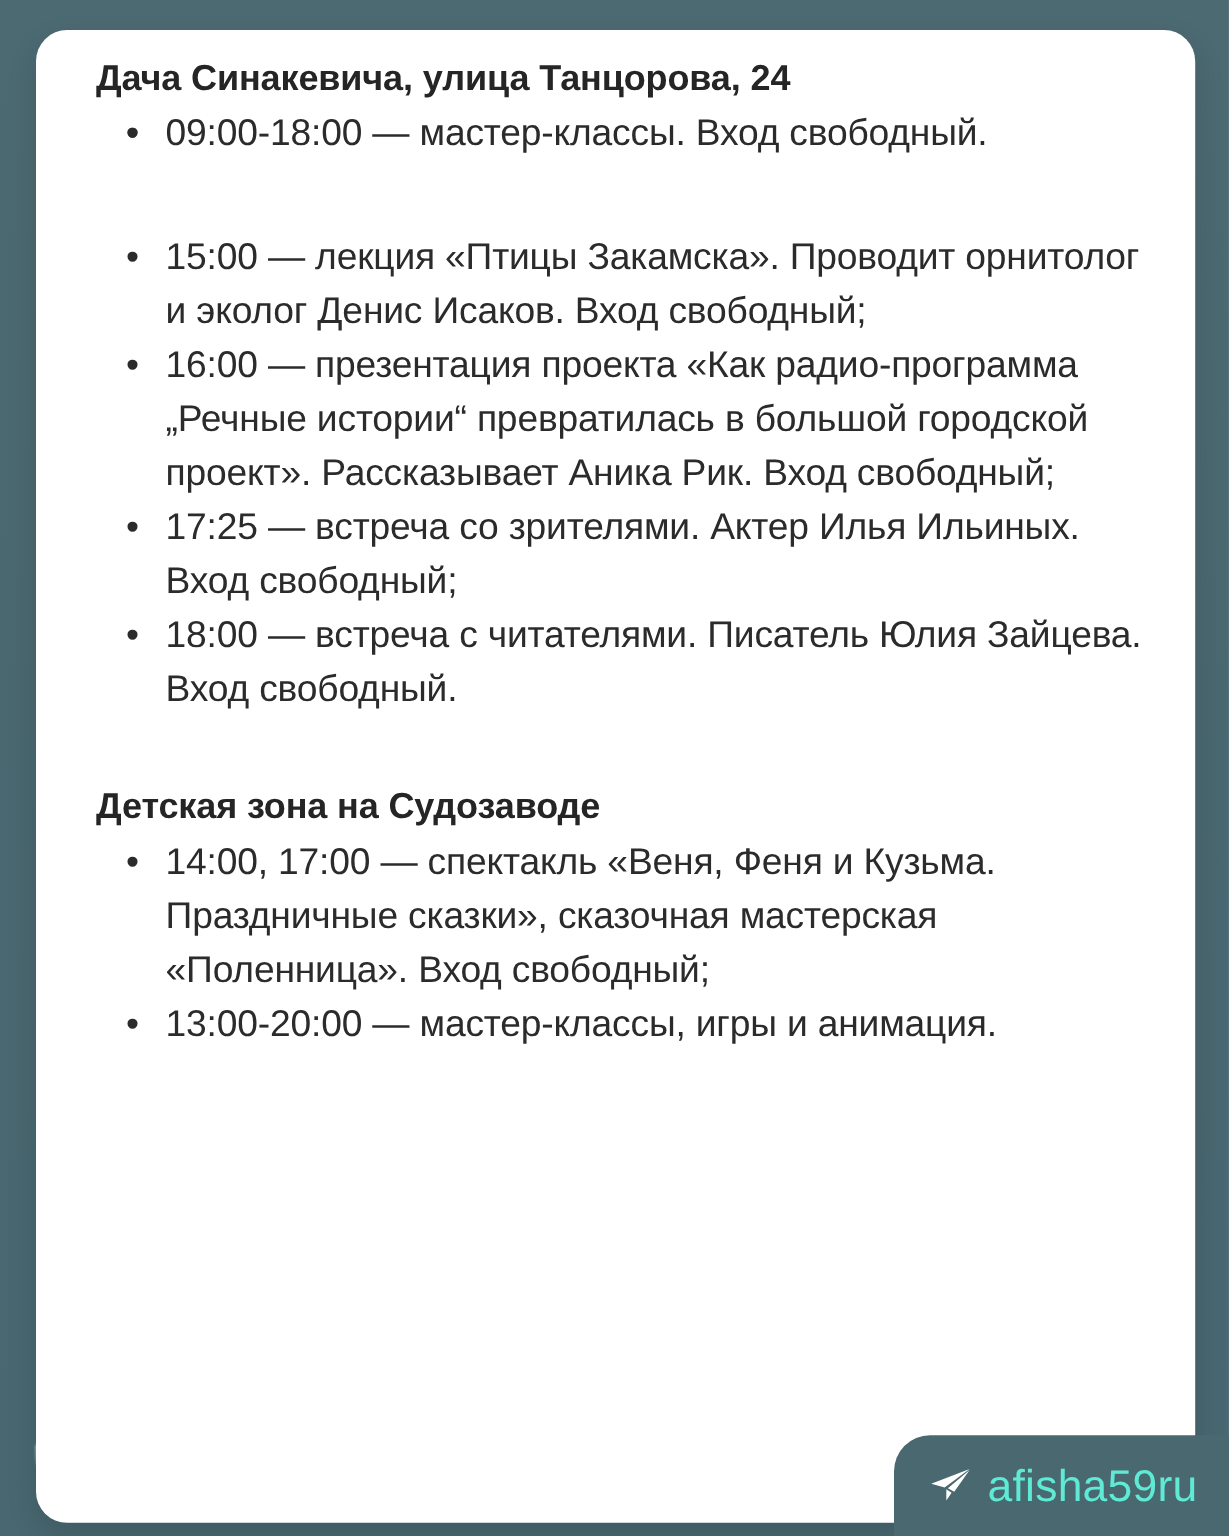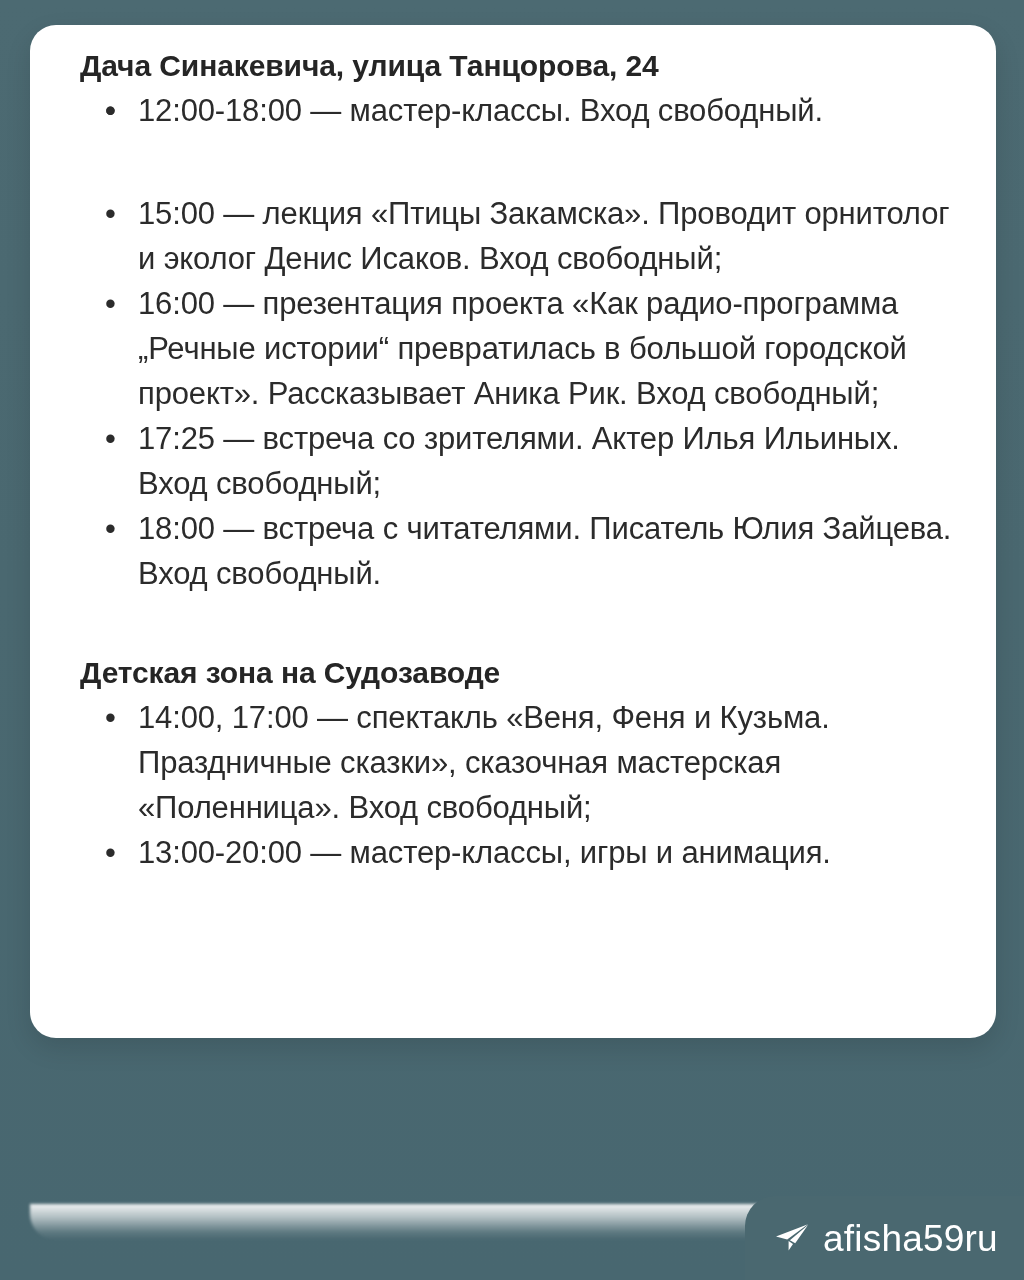--- a/index.html
+++ b/index.html
@@ -22,21 +22,21 @@
     inset: 0;
     background: linear-gradient(180deg, #4c6a72 0%, #4a6870 45%, #486770 100%);
   }
 
   
   #content-card {
     position: absolute;
     left: 30px;
     top: 25px;
     width: 966px;
-    height: 1013px;
+    height: 1244px;
     background: #ffffff;
     border-radius: 26px;
     box-shadow: 0 10px 26px rgba(0,0,0,0.12);
   }
 
   
   #card-reflection {
     position: absolute;
     left: 30px;
     top: 1204px;
@@ -105,21 +105,21 @@
 
   #watermark-badge .tg-icon {
     width: 34px;
     height: 30px;
     display: block;
     flex: none;
   }
 
   #watermark-handle {
     font-size: 37px;
-    color: #ffffff;
+    color: #5eead4;
     letter-spacing: 0.2px;
     line-height: 1;
     white-space: nowrap;
   }
 </style>
 </head>
 <body>
 
 <div id="poster-background"></div>
 
@@ -129,21 +129,21 @@
   <div id="schedule-body">
 
     <div class="venue-block">
       <div class="venue-heading">Дача Синакевича, улица Танцорова, 24</div>
       <ul class="event-list">
         <li class="event-item">
           <span class="event-bullet">•</span>
         </li>
         <li class="event-item">
           <span class="event-bullet">•</span>
-          <span>12:00-18:00 — мастер-классы. Вход свободный.</span>
+          <span>09:00-18:00 — мастер-классы. Вход свободный.</span>
         </li>
       </ul>
     </div>
 
     <div class="venue-block">
       <ul class="event-list">
         <li class="event-item">
           <span class="event-bullet">•</span>
           <span>15:00 — лекция «Птицы Закамска». Проводит орнитолог и эколог Денис Исаков. Вход свободный;</span>
         </li>

